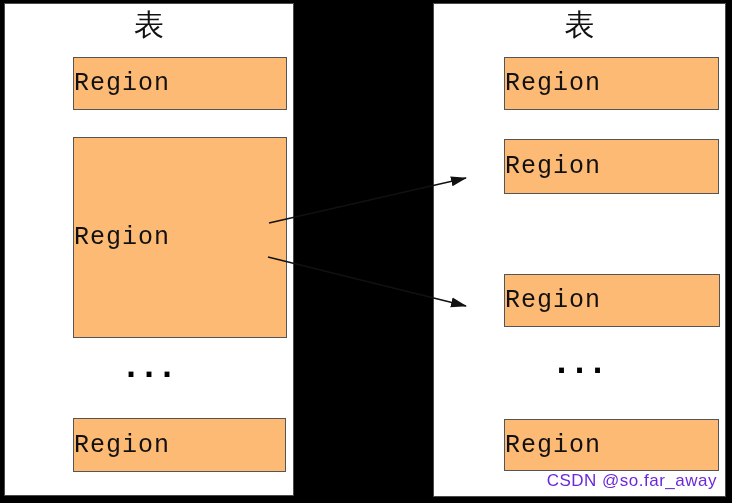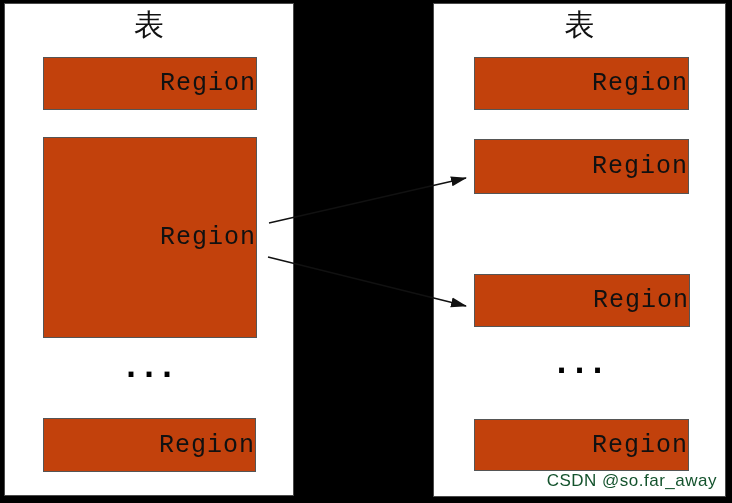--- a/index.html
+++ b/index.html
@@ -24,30 +24,31 @@
     left: 0; top: 4px;
     width: 100%;
     text-align: center;
     font-size: 30px;
     line-height: 34px;
     color: #111;
     font-family: "Liberation Serif", "DejaVu Serif", serif;
   }
   .region-box {
     position: absolute;
-    background: #c2410c;
+    background: #fdba74;
     border: 1px solid #555555;
     box-sizing: border-box;
     display: flex;
     align-items: center;
-    justify-content: flex-end;
+    justify-content: flex-start;
     font-family: "Liberation Mono", "DejaVu Sans Mono", monospace;
     font-size: 25px;
     color: #111;
     letter-spacing: 1px;
+    margin-left: 30px;
   }
   
   .lp-box-top    { left: 38px; top: 53px;  width: 214px; height: 53px;  }
   .lp-box-large  { left: 38px; top: 133px; width: 214px; height: 201px; }
   .lp-box-bottom { left: 38px; top: 414px; width: 213px; height: 54px;  }
   
   .rp-box-1 { left: 40px; top: 53px;  width: 215px; height: 53px; }
   .rp-box-2 { left: 40px; top: 135px; width: 215px; height: 55px; }
   .rp-box-3 { left: 40px; top: 270px; width: 216px; height: 53px; }
   .rp-box-4 { left: 40px; top: 415px; width: 215px; height: 52px; }
@@ -70,21 +71,21 @@
     left: 0; top: 0;
     width: 732px; height: 503px;
     pointer-events: none;
   }
   .watermark {
     position: absolute;
     right: 8px;
     bottom: 5px;
     font-family: "Liberation Sans", "DejaVu Sans", sans-serif;
     font-size: 17px;
-    color: #14532d;
+    color: #6d28d9;
     letter-spacing: 0.5px;
   }
 </style>
 </head>
 <body>
 
 <div id="canvas">
 
   <div id="left-panel" class="panel">
     <div class="table-title">表</div>

